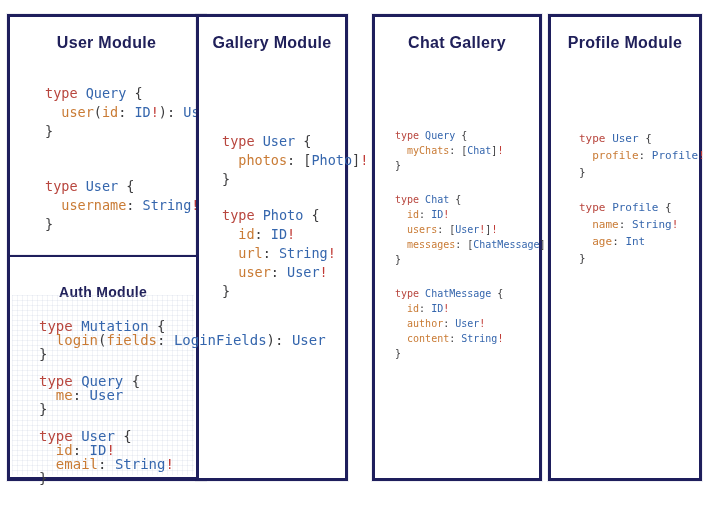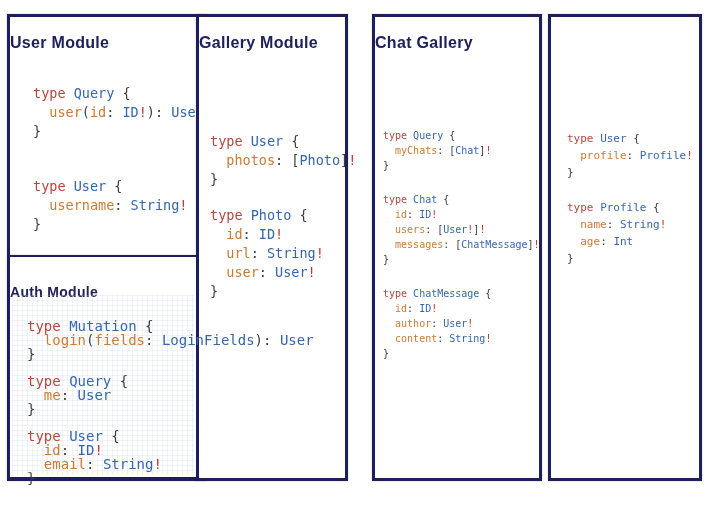--- a/index.html
+++ b/index.html
@@ -13,31 +13,33 @@
   }
   .panel {
     position: absolute;
     box-sizing: border-box;
     background: #ffffff;
     border: 3px solid var(--border-navy);
     box-shadow: 0 0 0 1px rgba(30,30,92,0.07);
   }
   .panel-title {
     display: block;
+    text-align: center;
     font-weight: 700;
     font-size: 16px;
     letter-spacing: 0.3px;
     color: var(--title-navy);
     padding-top: 17px;
   }
   .code {
     position: absolute;
     font-family: "DejaVu Sans Mono", monospace;
     white-space: pre;
     color: var(--punctuation-dark);
+    margin-left: 12px;
   }
   .code .line { white-space: pre; }
   .tok-k { color: var(--keyword-red); }
   .tok-t { color: var(--type-blue); }
   .tok-f { color: var(--field-orange); }
   .tok-p { color: var(--punctuation-dark); }
   .tok-b { color: var(--bang-red); }
 
   
   .m-user   { left: 7px;   top: 14px; width: 199px; height: 467px; }
@@ -87,20 +89,21 @@
     <span class="panel-title">Gallery Module</span>
     <div class="code"><div class="block"><div class="line"><span class="tok-k">type </span><span class="tok-t">User </span><span class="tok-p">{</span></div><div class="line"><span class="tok-p">  </span><span class="tok-f">photos</span><span class="tok-p">: [</span><span class="tok-t">Photo</span><span class="tok-p">]</span><span class="tok-b">!</span></div><div class="line"><span class="tok-p">}</span></div></div><div class="block"><div class="line"><span class="tok-k">type </span><span class="tok-t">Photo </span><span class="tok-p">{</span></div><div class="line"><span class="tok-p">  </span><span class="tok-f">id</span><span class="tok-p">: </span><span class="tok-t">ID</span><span class="tok-b">!</span></div><div class="line"><span class="tok-p">  </span><span class="tok-f">url</span><span class="tok-p">: </span><span class="tok-t">String</span><span class="tok-b">!</span></div><div class="line"><span class="tok-p">  </span><span class="tok-f">user</span><span class="tok-p">: </span><span class="tok-t">User</span><span class="tok-b">!</span></div><div class="line"><span class="tok-p">}</span></div></div></div>
   </div>
 
   <div class="panel m-chat">
     <span class="panel-title">Chat Gallery</span>
     <div class="code"><div class="block"><div class="line"><span class="tok-k">type </span><span class="tok-t">Query </span><span class="tok-p">{</span></div><div class="line"><span class="tok-p">  </span><span class="tok-f">myChats</span><span class="tok-p">: [</span><span class="tok-t">Chat</span><span class="tok-p">]</span><span class="tok-b">!</span></div><div class="line"><span class="tok-p">}</span></div></div><div class="block"><div class="line"><span class="tok-k">type </span><span class="tok-t">Chat </span><span class="tok-p">{</span></div><div class="line"><span class="tok-p">  </span><span class="tok-f">id</span><span class="tok-p">: </span><span class="tok-t">ID</span><span class="tok-b">!</span></div><div class="line"><span class="tok-p">  </span><span class="tok-f">users</span><span class="tok-p">: [</span><span class="tok-t">User</span><span class="tok-b">!</span><span class="tok-p">]</span><span class="tok-b">!</span></div><div class="line"><span class="tok-p">  </span><span class="tok-f">messages</span><span class="tok-p">: [</span><span class="tok-t">ChatMessage</span><span class="tok-p">]</span><span class="tok-b">!</span></div><div class="line"><span class="tok-p">}</span></div></div><div class="block"><div class="line"><span class="tok-k">type </span><span class="tok-t">ChatMessage </span><span class="tok-p">{</span></div><div class="line"><span class="tok-p">  </span><span class="tok-f">id</span><span class="tok-p">: </span><span class="tok-t">ID</span><span class="tok-b">!</span></div><div class="line"><span class="tok-p">  </span><span class="tok-f">author</span><span class="tok-p">: </span><span class="tok-t">User</span><span class="tok-b">!</span></div><div class="line"><span class="tok-p">  </span><span class="tok-f">content</span><span class="tok-p">: </span><span class="tok-t">String</span><span class="tok-b">!</span></div><div class="line"><span class="tok-p">}</span></div></div></div>
   </div>
 
   <div class="panel m-profile">
+    <span class="panel-title">Profile Module</span>
     <div class="code"><div class="block"><div class="line"><span class="tok-k">type </span><span class="tok-t">User </span><span class="tok-p">{</span></div><div class="line"><span class="tok-p">  </span><span class="tok-f">profile</span><span class="tok-p">: </span><span class="tok-t">Profile</span><span class="tok-b">!</span></div><div class="line"><span class="tok-p">}</span></div></div><div class="block"><div class="line"><span class="tok-k">type </span><span class="tok-t">Profile </span><span class="tok-p">{</span></div><div class="line"><span class="tok-p">  </span><span class="tok-f">name</span><span class="tok-p">: </span><span class="tok-t">String</span><span class="tok-b">!</span></div><div class="line"><span class="tok-p">  </span><span class="tok-f">age</span><span class="tok-p">: </span><span class="tok-t">Int</span></div><div class="line"><span class="tok-p">}</span></div></div></div>
   </div>
 
   <div class="panel m-auth">
     <span class="panel-title">Auth Module</span>
     <div class="code-area">
       <div class="code"><div class="block"><div class="line"><span class="tok-k">type </span><span class="tok-t">Mutation </span><span class="tok-p">{</span></div><div class="line"><span class="tok-p">  </span><span class="tok-f">login</span><span class="tok-p">(</span><span class="tok-f">fields</span><span class="tok-p">: </span><span class="tok-t">LoginFields</span><span class="tok-p">): </span><span class="tok-t">User</span></div><div class="line"><span class="tok-p">}</span></div></div><div class="block"><div class="line"><span class="tok-k">type </span><span class="tok-t">Query </span><span class="tok-p">{</span></div><div class="line"><span class="tok-p">  </span><span class="tok-f">me</span><span class="tok-p">: </span><span class="tok-t">User</span></div><div class="line"><span class="tok-p">}</span></div></div><div class="block"><div class="line"><span class="tok-k">type </span><span class="tok-t">User </span><span class="tok-p">{</span></div><div class="line"><span class="tok-p">  </span><span class="tok-f">id</span><span class="tok-p">: </span><span class="tok-t">ID</span><span class="tok-b">!</span></div><div class="line"><span class="tok-p">  </span><span class="tok-f">email</span><span class="tok-p">: </span><span class="tok-t">String</span><span class="tok-b">!</span></div><div class="line"><span class="tok-p">}</span></div></div></div>
     </div>
   </div>
 

